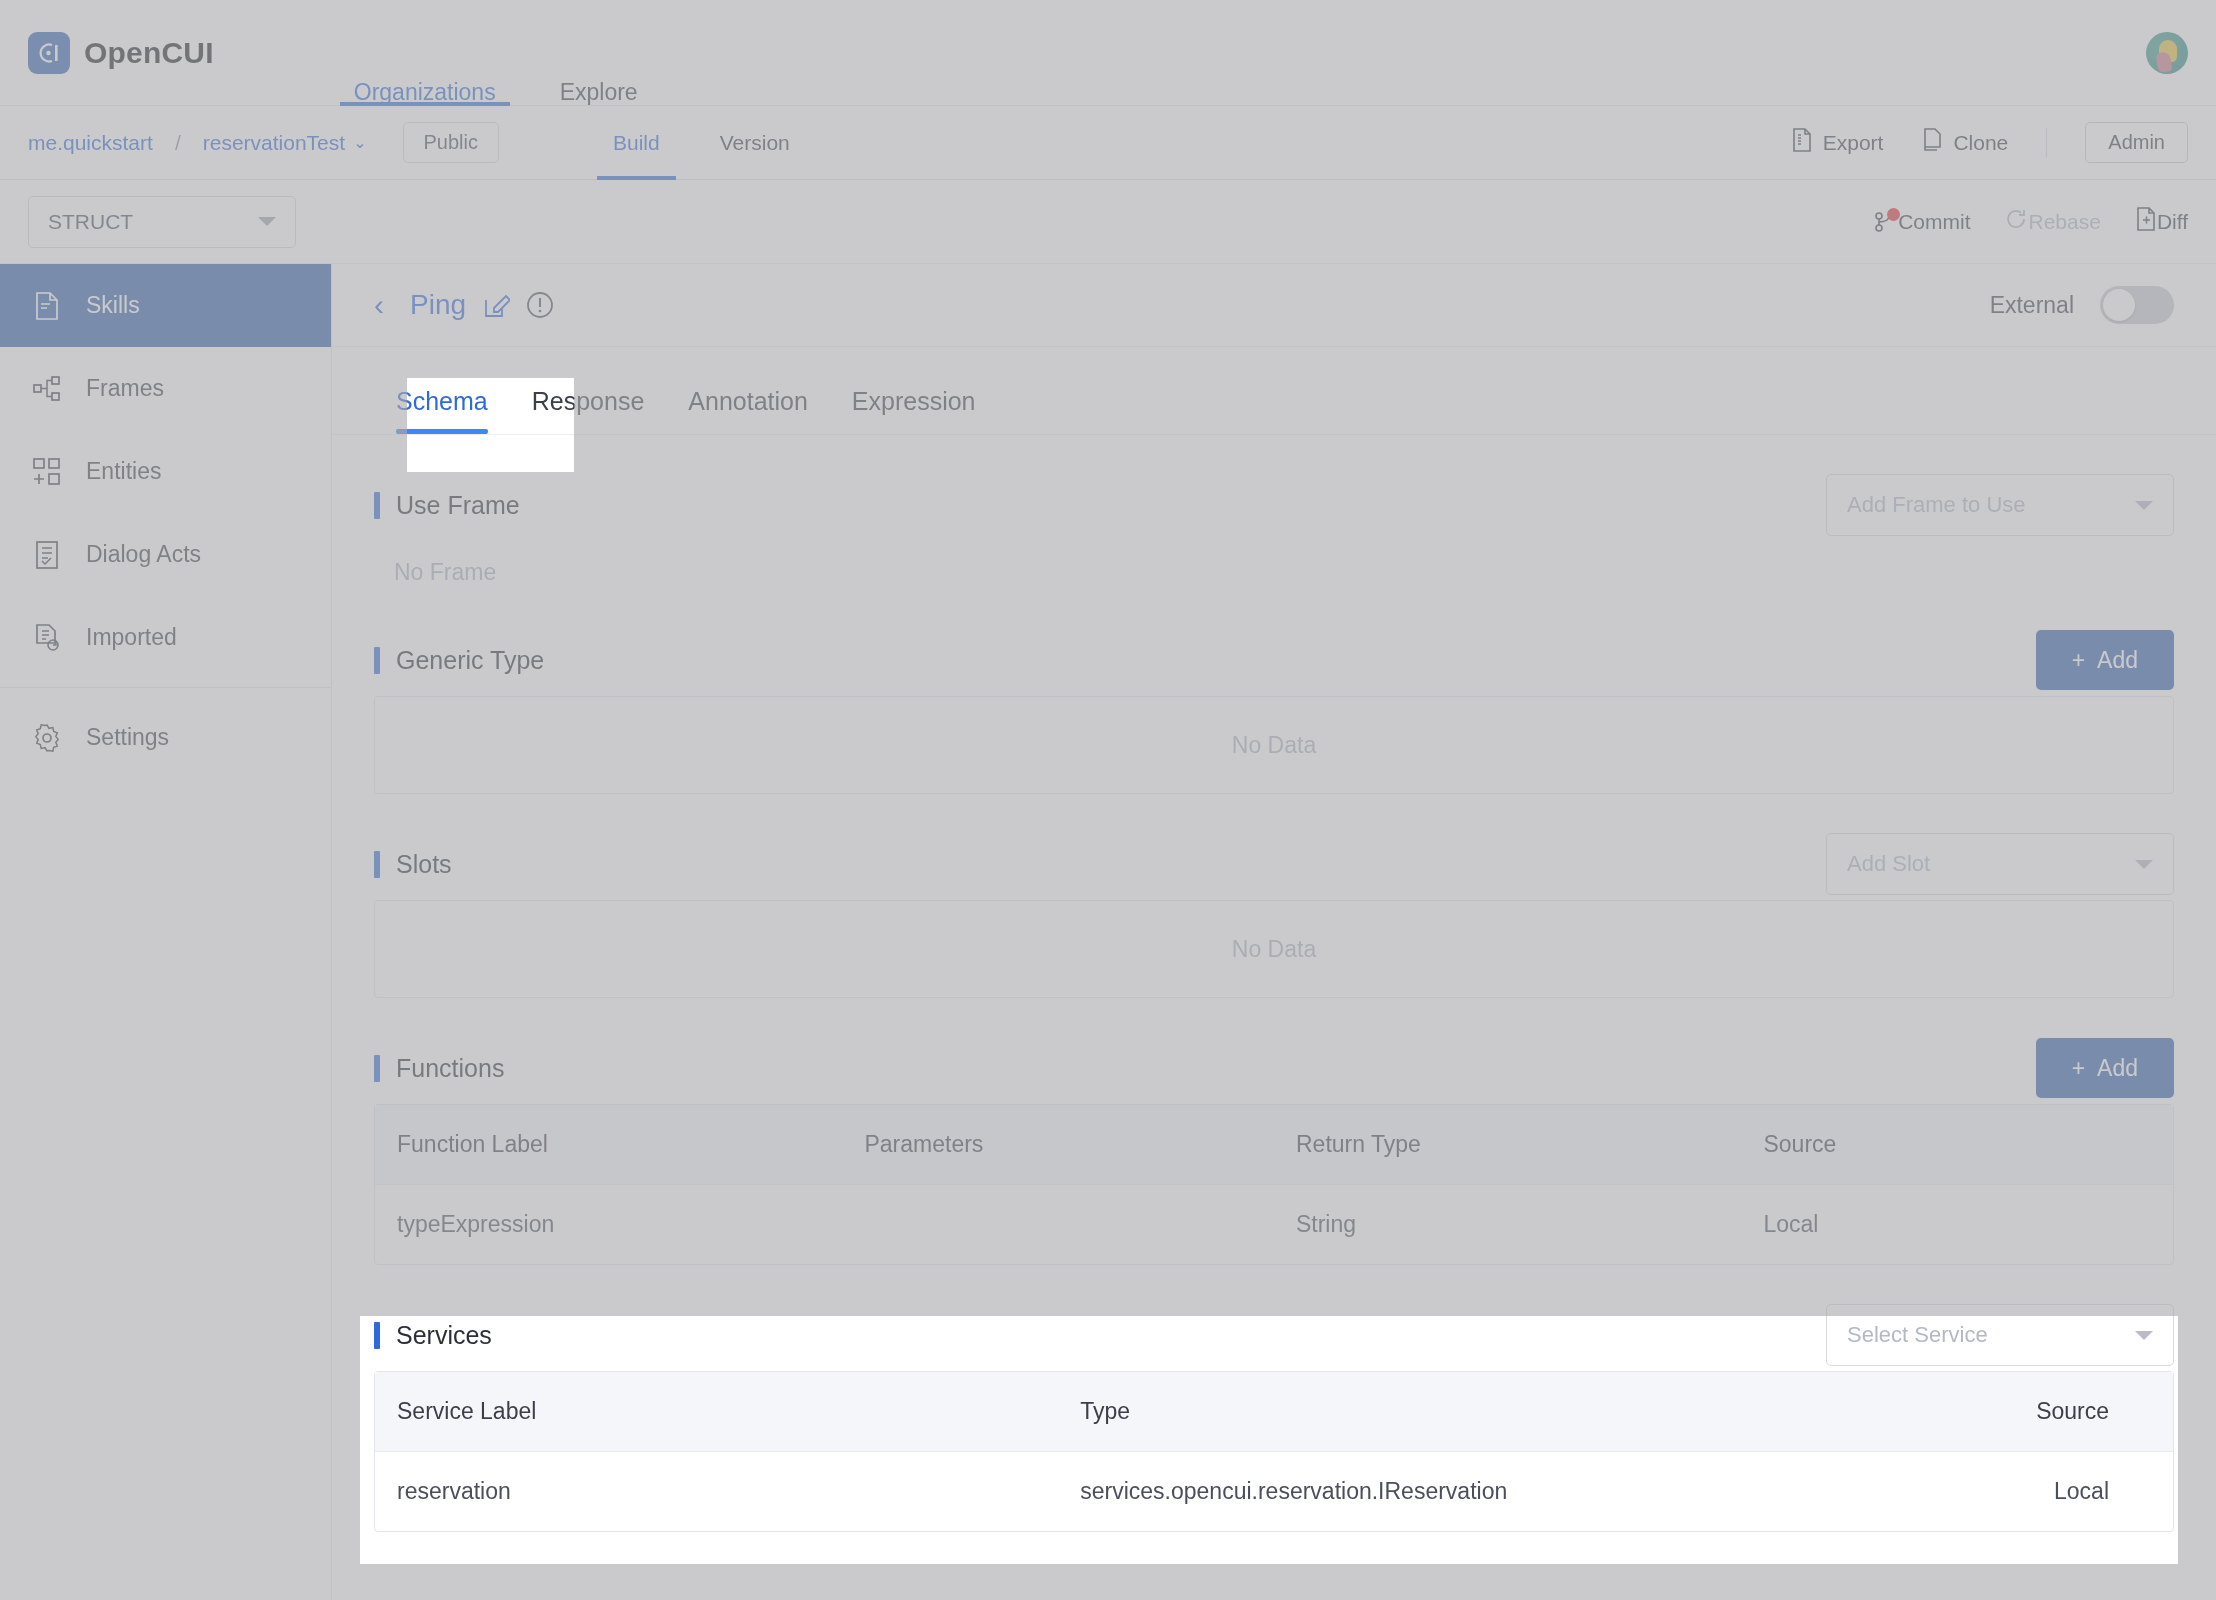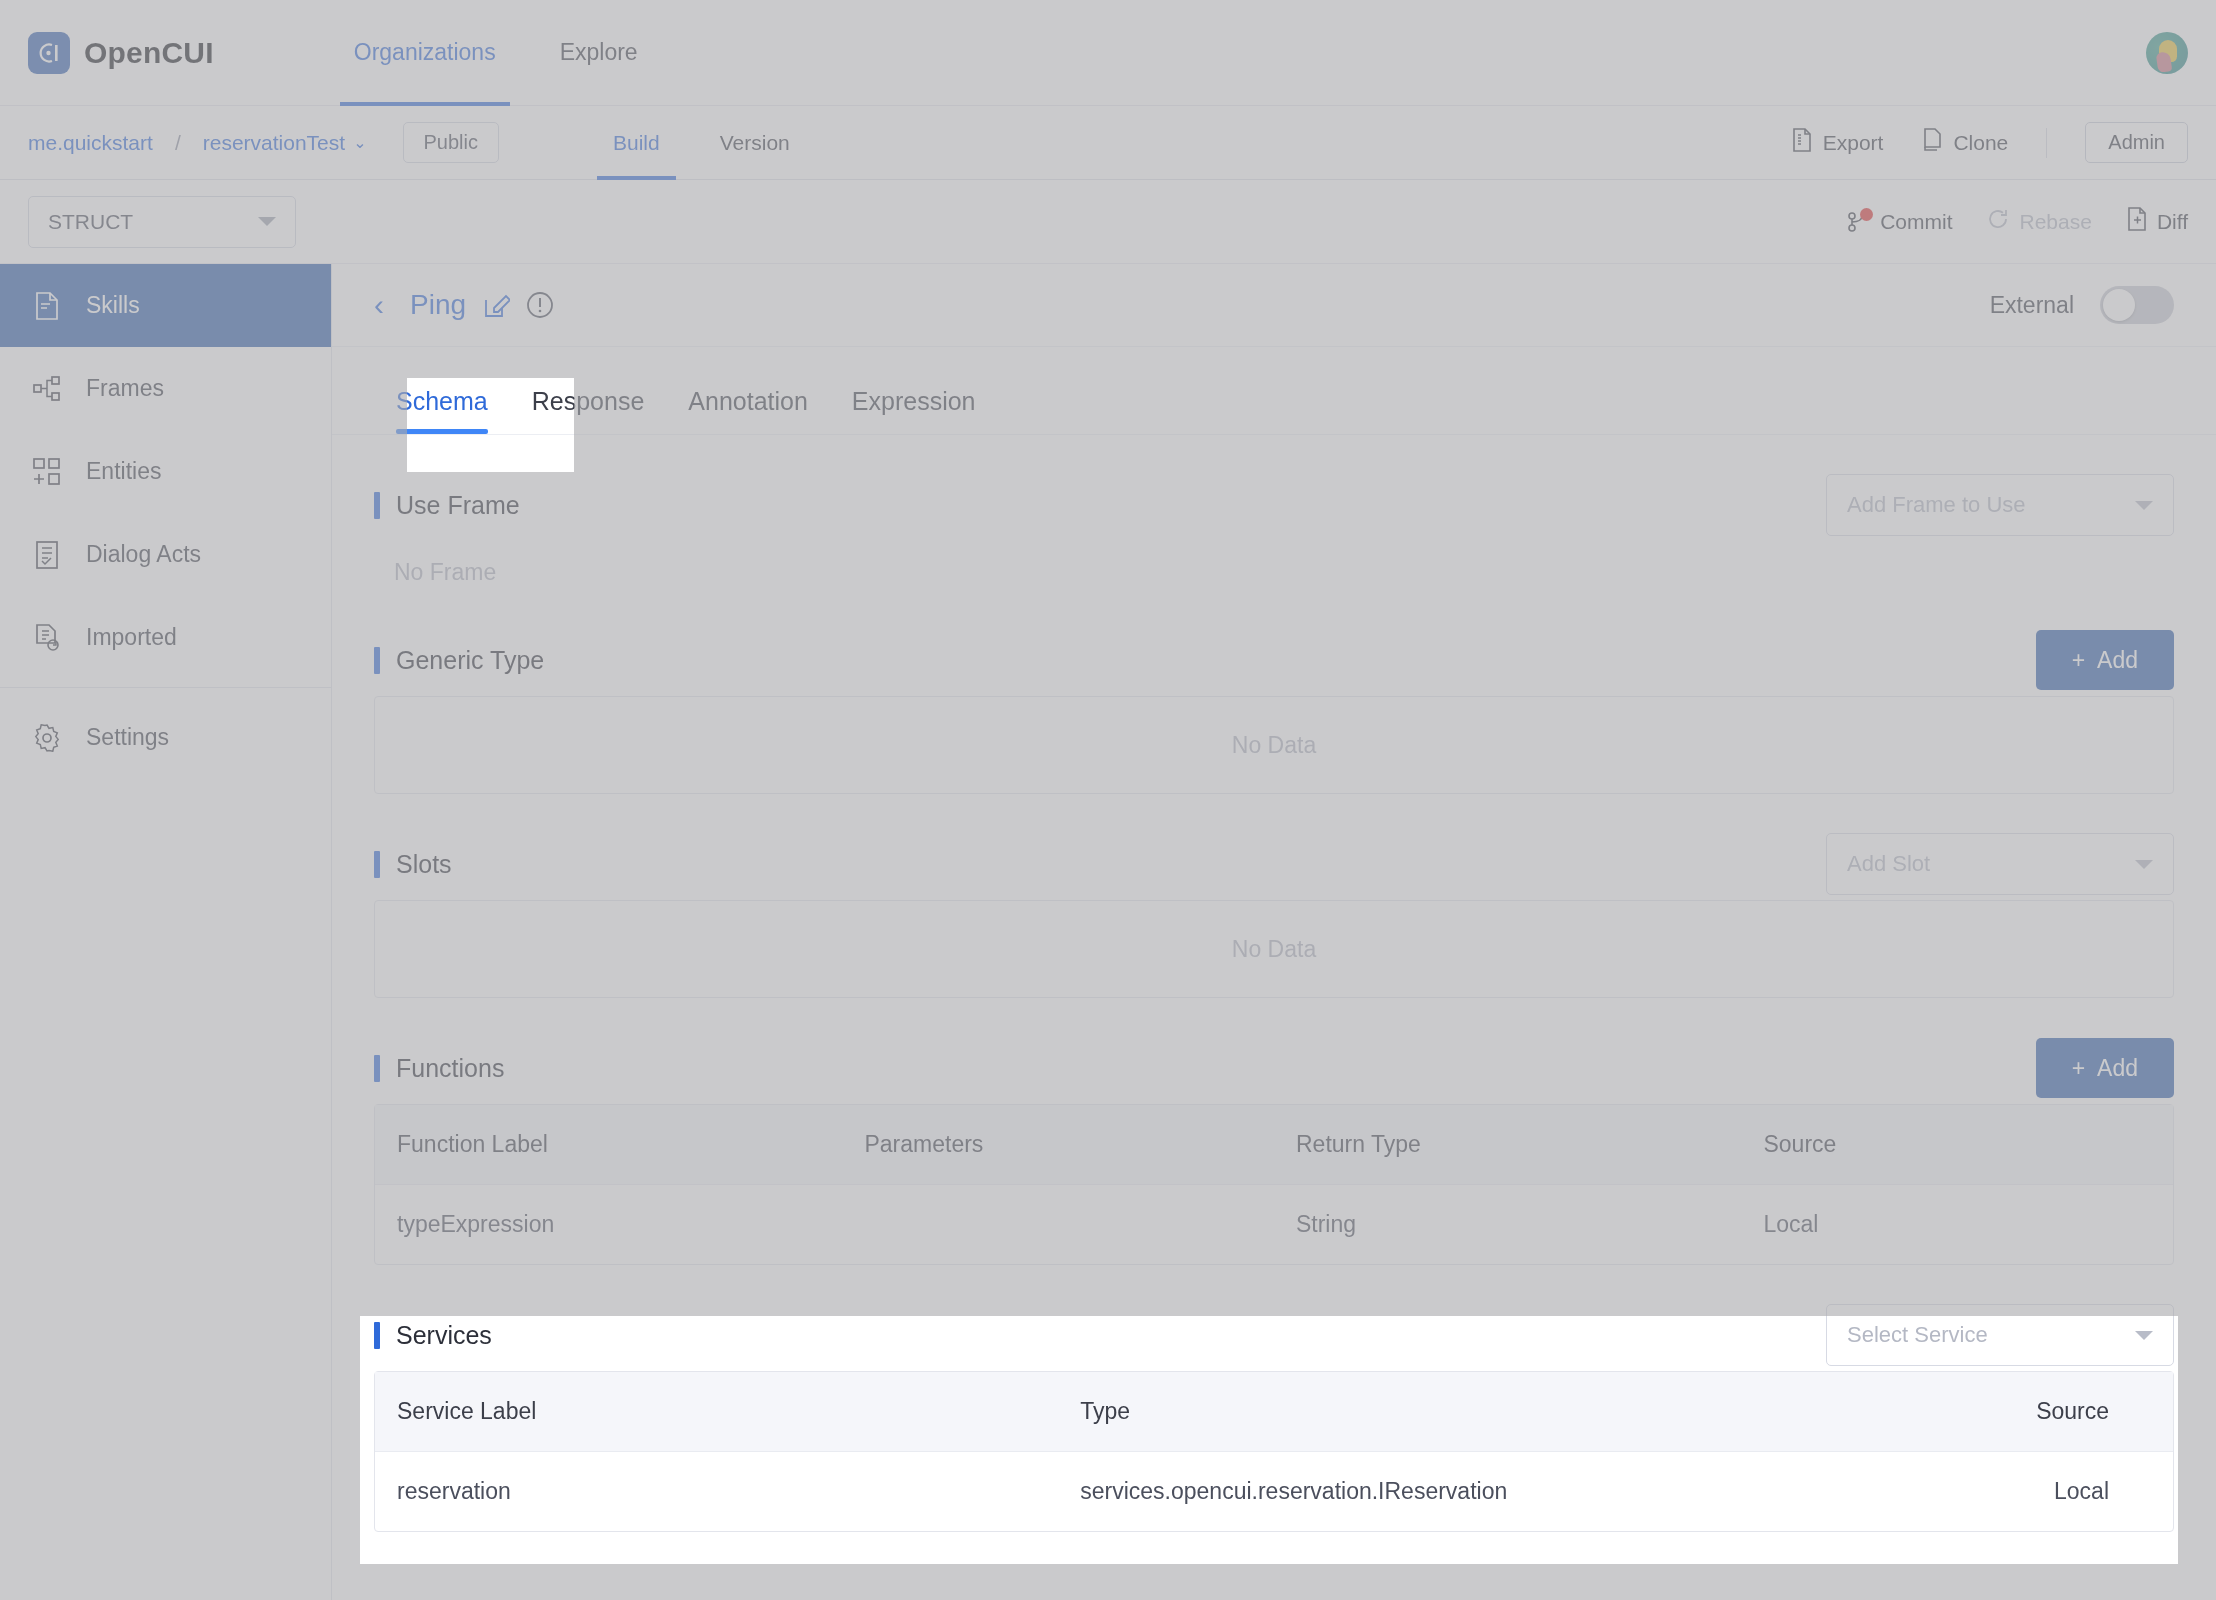--- a/index.html
+++ b/index.html
@@ -25,21 +25,21 @@
   .brand-logo {
     width: 42px; height: 42px; border-radius: 9px; background:#3463b4;
     display:flex; align-items:center; justify-content:center;
   }
   .brand-logo svg { display:block; }
   .brand-name { font-size: 30px; font-weight: 700; color:#1b1d24; letter-spacing:.2px; }
 
   .topnav-tabs { display:flex; align-items:center; gap: 0; margin-left: 108px; height:106px; }
   .topnav-tab {
     font-size: 23px; color:#3c3f4a; padding: 0 32px; height:106px;
-    display:flex; align-items:center; position:relative; cursor:pointer;
+    display:flex; align-items:flex-end; position:relative; cursor:pointer;
   }
   .topnav-tab.active { color:#2f6ad9; }
   .topnav-tab.active:after {
     content:""; position:absolute; left:18px; right:18px; bottom:0; height:4px; background:#2f6ad9;
   }
   .avatar {
     width:42px; height:42px; border-radius:50%; margin-left:auto;
     background: radial-gradient(circle at 30% 35%, #3f9e8e 0%, #2f8f86 55%, #2b7f86 100%);
     position:relative; overflow:hidden;
   }
@@ -87,21 +87,21 @@
     height: 84px; display:flex; align-items:center; padding:0 28px;
     background:#fff; border-bottom:1px solid #e9ebf1;
   }
   .select-struct {
     width:268px; height:52px; border:1px solid #d3d7e2; border-radius:5px;
     display:flex; align-items:center; padding:0 19px; font-size:21px; color:#4b4f5d;
     background:#fff; cursor:pointer;
   }
   .caret { margin-left:auto; width:0;height:0;border-left:9px solid transparent;border-right:9px solid transparent;border-top:9px solid #9ea3b0; }
   .toolbar-right { margin-left:auto; display:flex; align-items:center; gap:34px; }
-  .tb-item { display:flex; align-items:center; gap:9px; font-size:21px; color:#3c3f4a; cursor:pointer; }
+  .tb-item { display:flex; align-items:center; font-size:21px; color:#3c3f4a; cursor:pointer; }
   .tb-item.disabled { color:#b4b8c4; cursor:default; }
   .dot-red { width:13px;height:13px;border-radius:50%;background:#e03131; position:absolute; right:-2px; top:-2px;}
 
   
   .body { display:flex; height: calc(1600px - 106px - 74px - 84px); }
 
   
   .sidebar { width:332px; border-right:1px solid #e3e5ec; background:#fff; flex:0 0 332px; }
   .side-item {
     height:83px; display:flex; align-items:center; gap:24px; padding-left:32px;

